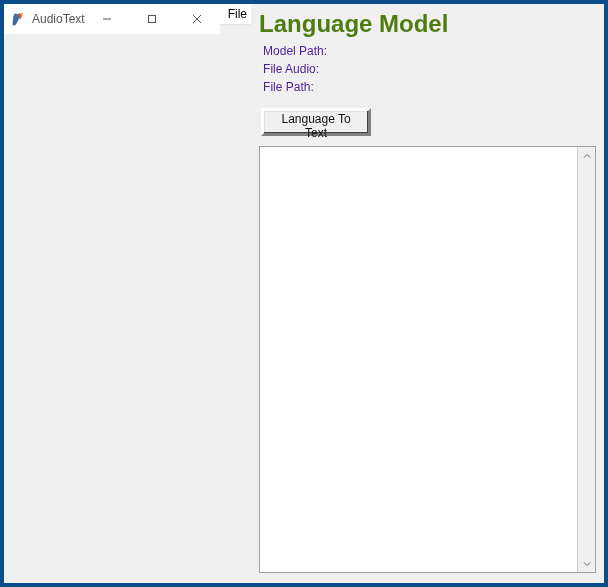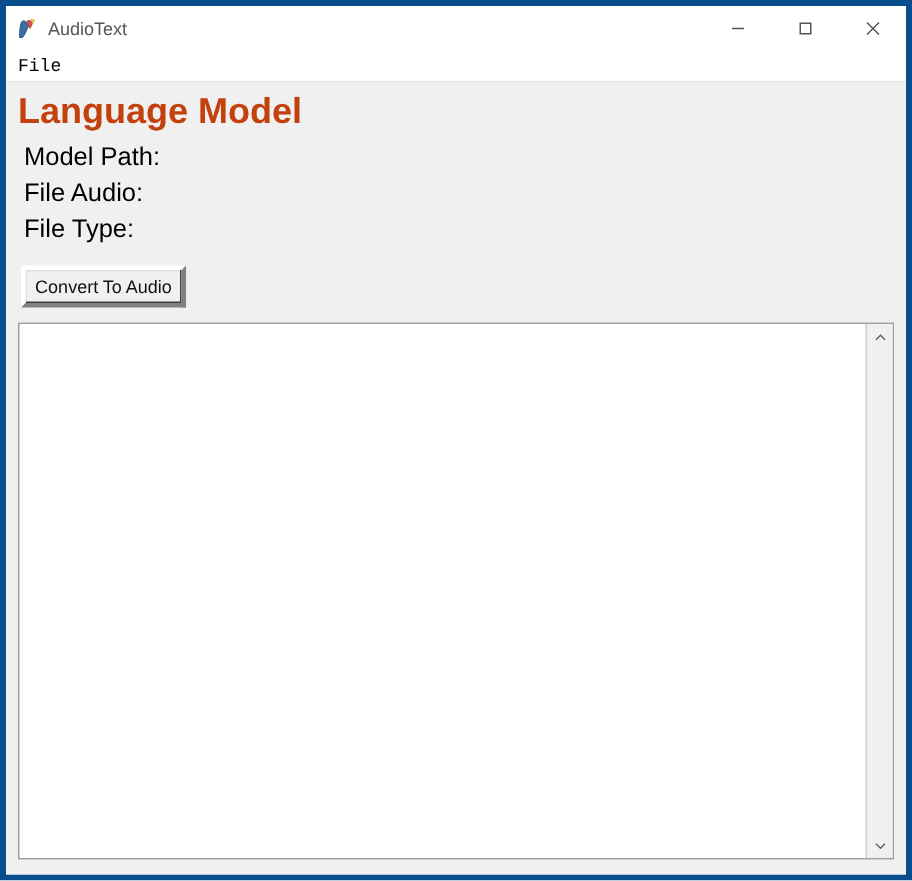--- a/index.html
+++ b/index.html
@@ -11,21 +11,20 @@
     background: #fff;
     overflow: hidden;
   }
   .window-frame {
     box-sizing: border-box;
     width: 608px;
     height: 587px;
     border: 4px solid #0a4d8c;
     background: #f0f0f0;
     display: flex;
-    flex-direction: column;
     justify-content: flex-end;
   }
   .titlebar {
     height: 30px;
     background: #ffffff;
     display: flex;
     align-items: center;
     justify-content: space-between;
     padding-left: 6px;
     color: #555;
@@ -56,41 +55,40 @@
     height: 20px;
     background: #ffffff;
     font-size: 12px;
     display: flex;
     align-items: center;
     padding-left: 4px;
     border-bottom: 1px solid #e5e5e5;
   }
   .menubar-item {
     padding: 1px 4px;
-    font-family: Liberation Mono, monospace;
   }
   .client {
     flex: 1 1 auto;
     background: #f0f0f0;
     position: relative;
     padding: 4px 8px 10px 8px;
     box-sizing: border-box;
     display: flex;
     flex-direction: column;
   }
   h2.section {
     margin: 2px 0 2px 0;
     font-size: 24px;
     font-weight: 700;
     font-family: Arial, Helvetica, sans-serif;
-    color: #c2410c;
+    color: #4d7c0f;
   }
   .field-label {
-    font-size: 17px;
-    color: #000000;
+    font-size: 12px;
+    color: #4c1d95;
     margin: 4px 0 0 4px;
   }
   .convert-btn {
     margin-top: 14px;
     margin-left: 2px;
     width: 110px;
     height: 28px;
     font-size: 12px;
     background: #f0f0f0;
     border-top: 3px solid #fff;
@@ -194,25 +192,25 @@
       <span></span>
     </div>
 
 
     <div class="field-label">
       <span>File Audio:</span>
       <span></span>
     </div>
 
     <div class="field-label">
-      <span>File Type:</span>
+      <span>File Path:</span>
       <span></span>
     </div>
 
-    <button class="convert-btn">Convert To Audio</button>
+    <button class="convert-btn">Language To Text</button>
 
     <div class="output-wrap">
       <div class="output-text"></div>
       <div class="vscroll">
         <div class="arrow">
           <svg width="8" height="8" viewBox="0 0 8 8">
               <path d="M1 5.5 L4 2.5 L7 5.5" fill="none" stroke="#606060" stroke-width="1"></path>
             </svg>
         </div>
         <div class="arrow">

